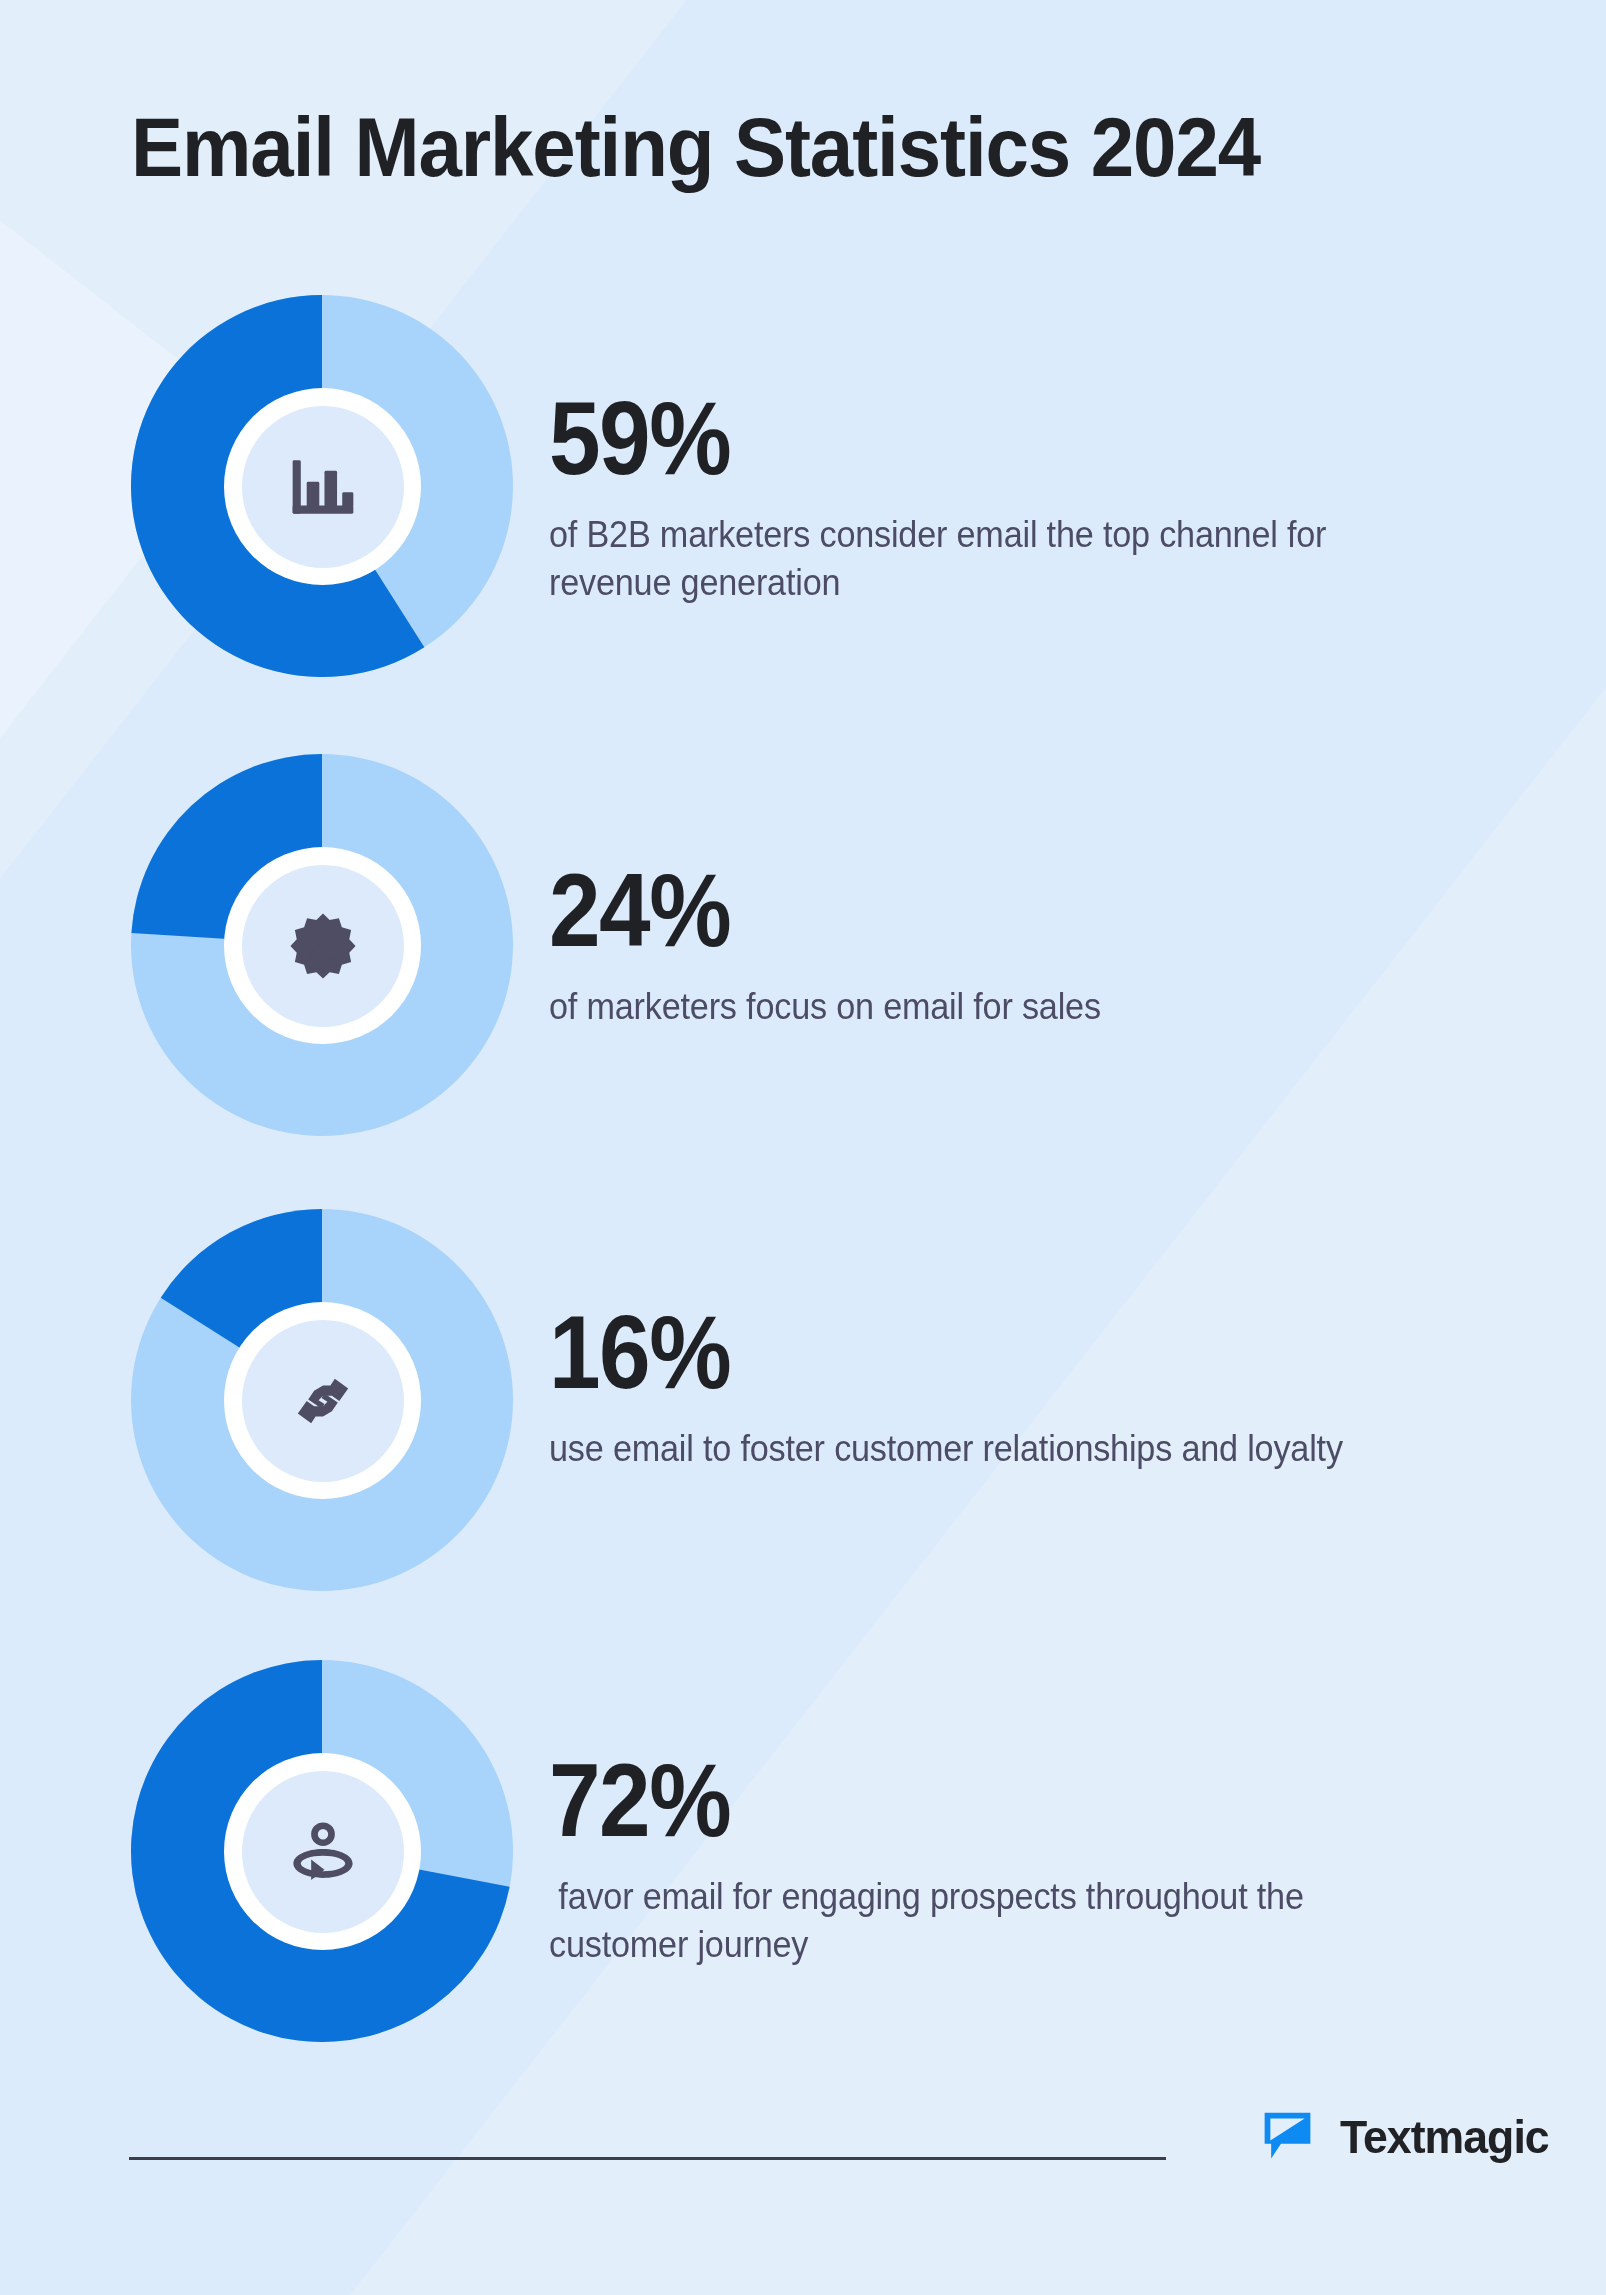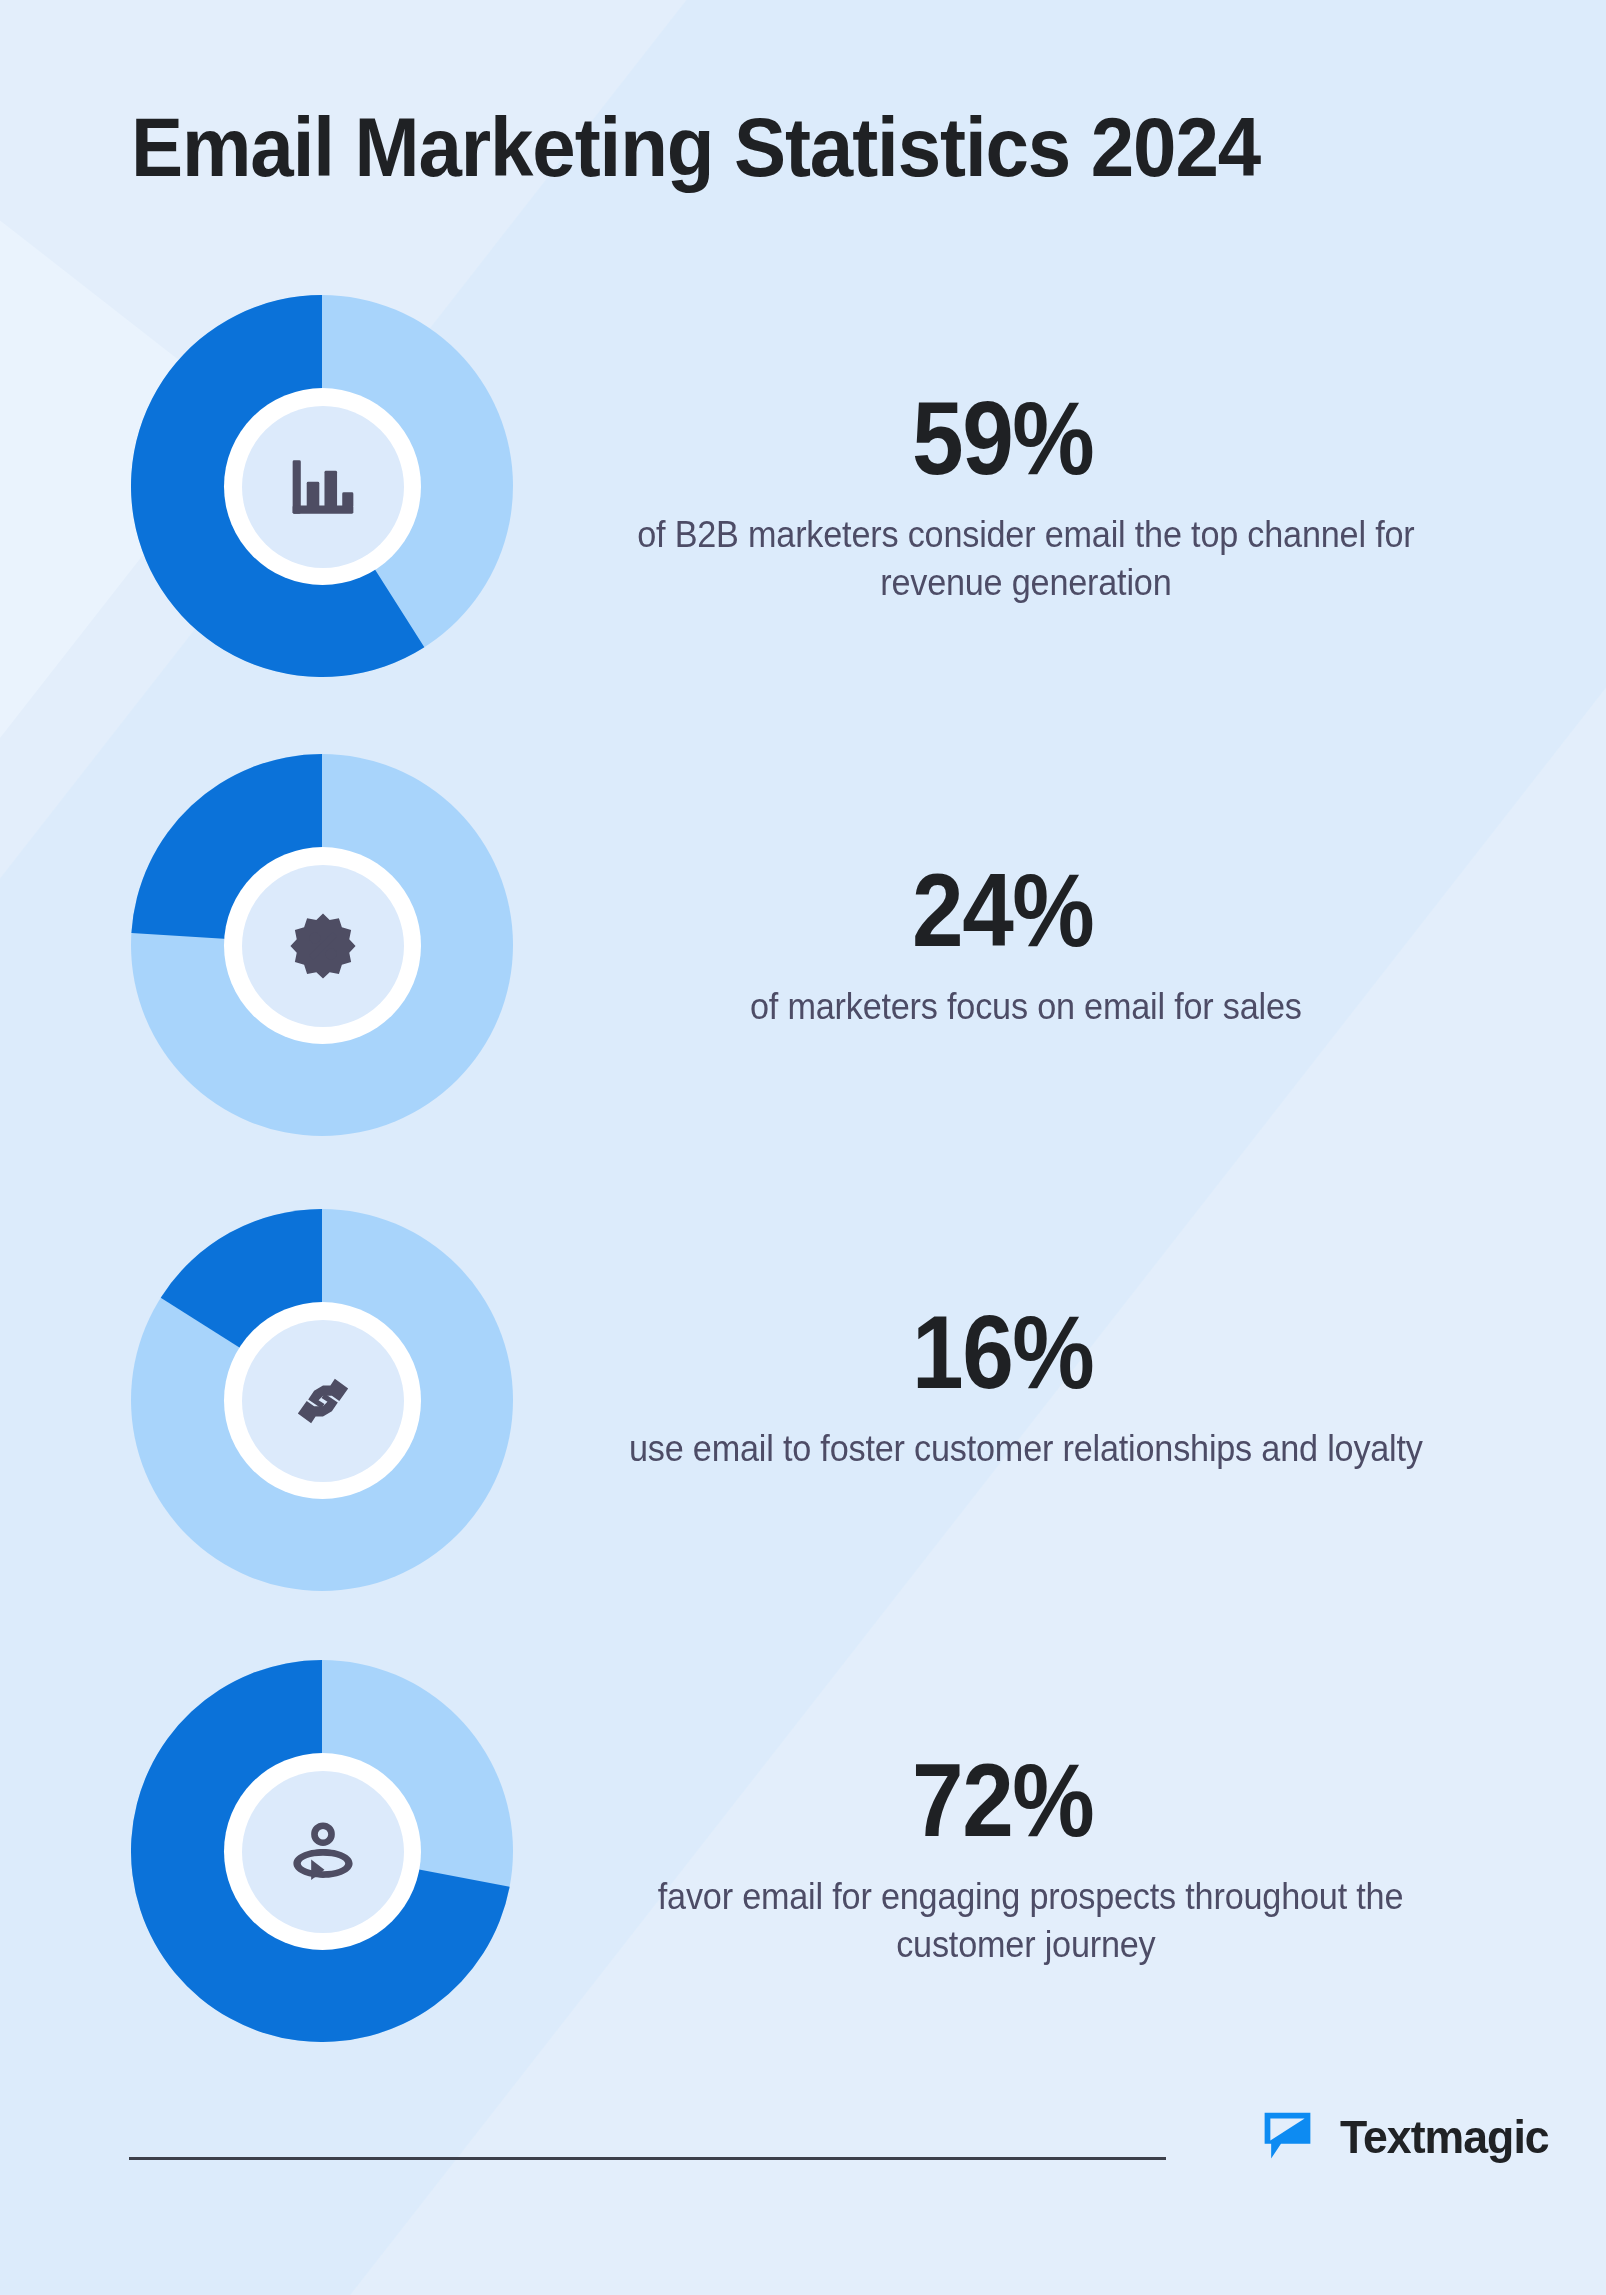--- a/index.html
+++ b/index.html
@@ -24,21 +24,21 @@
     position:absolute;
     left:1263px; top:-738px;
     width:1148px; height:3443px;
     background:#d7e9fb;
     transform: rotate(38deg);
     transform-origin: top left;
     pointer-events:none;
     opacity:.55;
   }
 
-  #page { position:relative; width:1607px; height:1989px; z-index:2;text-align:center; }
+  #page { position:relative; width:1607px; height:1989px; z-index:2; }
 
   
   #title {
     position:absolute;
     left:131px; top:105px;
     font-size:84px;
     line-height:1.0;
     font-weight:800;
     letter-spacing:-1.2px;
     color:#1f2124;
@@ -72,21 +72,21 @@
   }
   .icon-hub-inner {
     width:162px; height:162px;
     border-radius:50%;
     background:#dceafb;
     display:flex; align-items:center; justify-content:center;
   }
   .stat-icon { width:74px; height:74px; display:block; }
   .stat-icon path, .stat-icon rect, .stat-icon circle, .stat-icon ellipse { fill:#4e4d63; }
 
-  .text-col { position:absolute; left:586px; top:0; width:926px; }
+  .text-col { position:absolute; left:549px; top:0; width:926px; }
   .pct {
     font-size:103px;
     font-weight:800;
     line-height:1.0;
     color:#1f2124;
     letter-spacing:-1.6px;
     transform: scaleX(.9);
     transform-origin: left top;
   }
   .caption {

